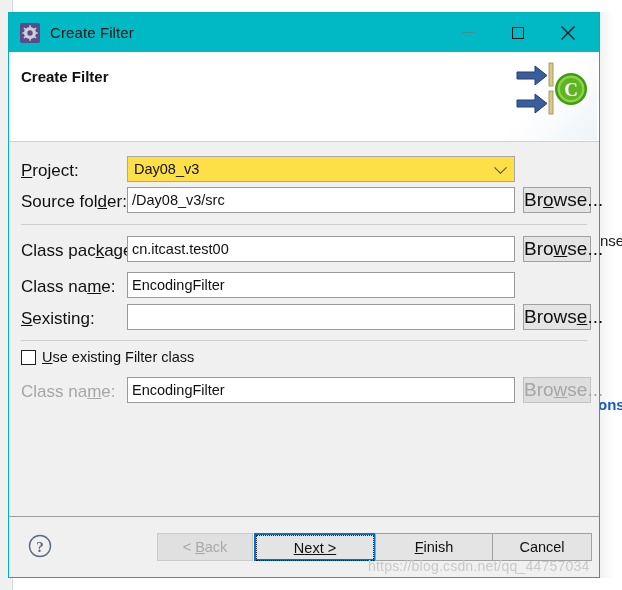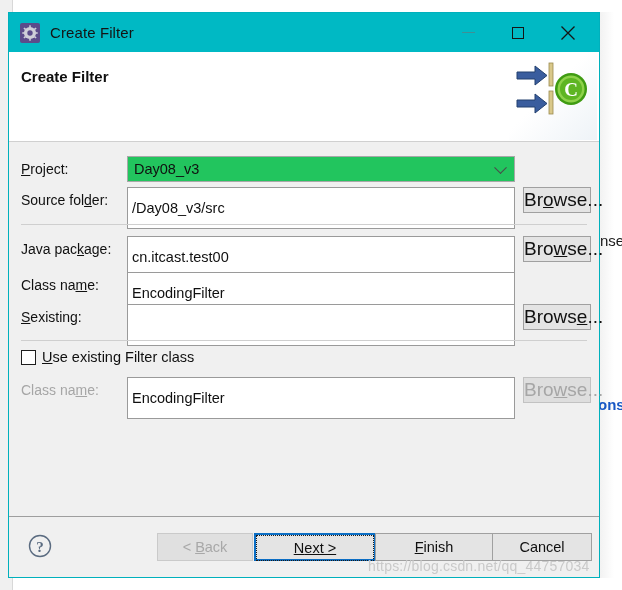--- a/index.html
+++ b/index.html
@@ -110,45 +110,45 @@
   #header-icon svg { position: absolute; left: 6px; top: 8px; }
 
   
   #content {
     flex: 1 1 auto;
     background: #f0f0f0;
     position: relative;
   }
   .field-label {
     position: absolute; left: 12px;
-    font-size: 14px; color: #101010;
+    font-size: 17px; color: #101010;
     white-space: nowrap;
   }
   .field-label.disabled { color: #a6a6a6; }
   .mn { text-decoration: underline; }
 
   .txt {
     position: absolute;
-    height: 42px;
+    height: 26px;
     background: #ffffff;
     border: 1px solid #9a9a9a;
     box-sizing: border-box;
     font-family: "Liberation Sans", sans-serif;
     font-size: 14.5px;
     color: #101010;
     padding: 0 4px;
     line-height: 24px;
     outline: none;
   }
   .txt.disabled { background: #ffffff; color: #101010; }
 
   .combo {
     position: absolute;
     height: 26px;
-    background: #22c55e;
+    background: #fde047;
     border: 1px solid #a8a8a8;
     box-sizing: border-box;
     display: flex; align-items: center;
     font-size: 14.5px; color: #101010;
     padding-left: 6px;
   }
   .combo .chev {
     position: absolute; right: 9px; top: 50%;
     width: 8px; height: 8px;
     border-right: 1.4px solid #4a4a4a;
@@ -317,21 +317,21 @@
       <span>Day08_v3</span>
       <span class="chev"></span>
     </div>
 
     <div class="field-label" style="top:50px;"><span>Source fol</span><span class="mn">d</span><span>er:</span></div>
     <input class="txt" style="left: 118px; right: 84px; top: 45px;" type="text" value="/Day08_v3/src">
     <button class="browse" style="right:8px; top:45px;"><span>Br</span><span class="mn">o</span><span>wse...</span></button>
 
     <div class="hsep" style="top:82px;"></div>
 
-    <div class="field-label" style="top:99px;"><span>Java pac</span><span class="mn">k</span><span>age:</span></div>
+    <div class="field-label" style="top:99px;"><span>Class pac</span><span class="mn">k</span><span>age:</span></div>
     <input class="txt" style="left: 118px; right: 84px; top: 94px;" type="text" value="cn.itcast.test00">
     <button class="browse" style="right:8px; top:94px;"><span>Bro</span><span class="mn">w</span><span>se...</span></button>
 
     <div class="field-label" style="top:135px;"><span>Class na</span><span class="mn">m</span><span>e:</span></div>
     <input class="txt" style="left: 118px; right: 84px; top: 130px;" type="text" value="EncodingFilter">
 
     <div class="field-label" style="top:167px;"><span class="mn">S</span><span>existing:</span></div>
     <input class="txt" style="left: 118px; right: 84px; top: 162px;" type="text" value="">
     <button class="browse" style="right:8px; top:162px;"><span>Brows</span><span class="mn">e</span><span>...</span></button>
 

